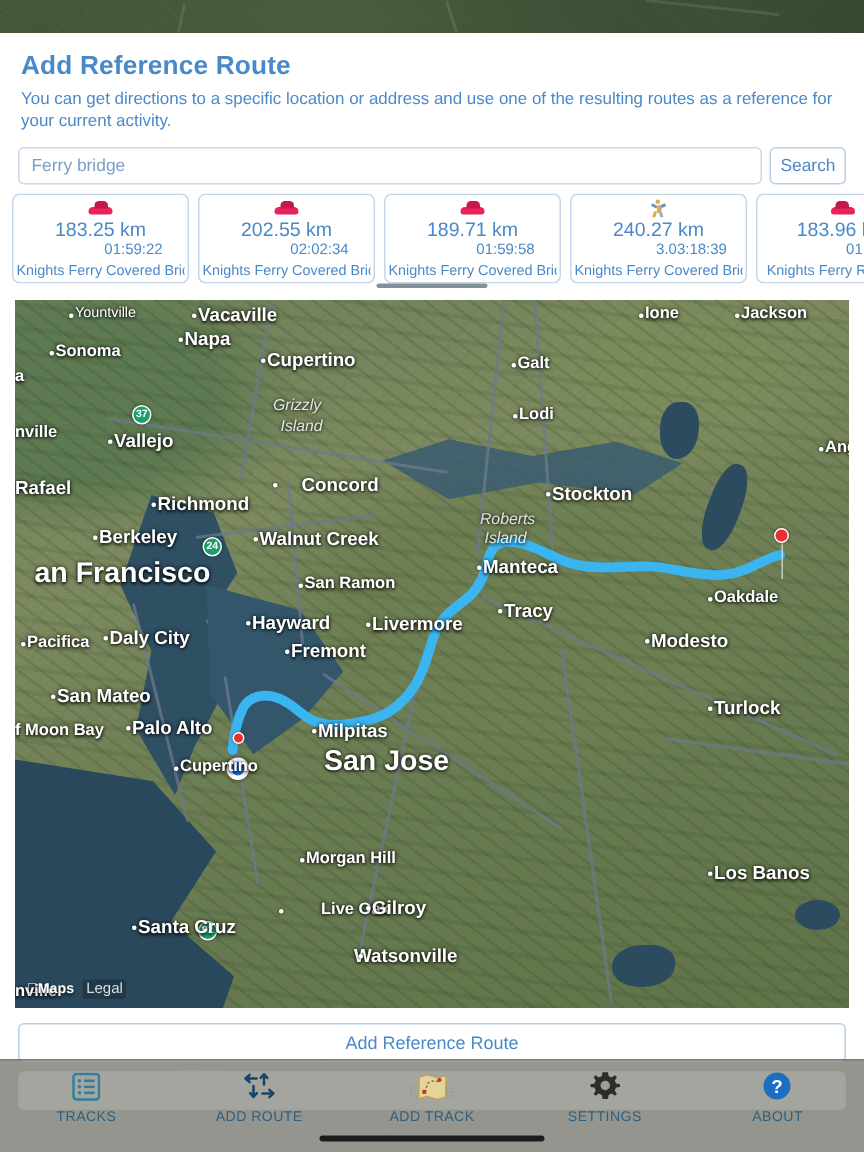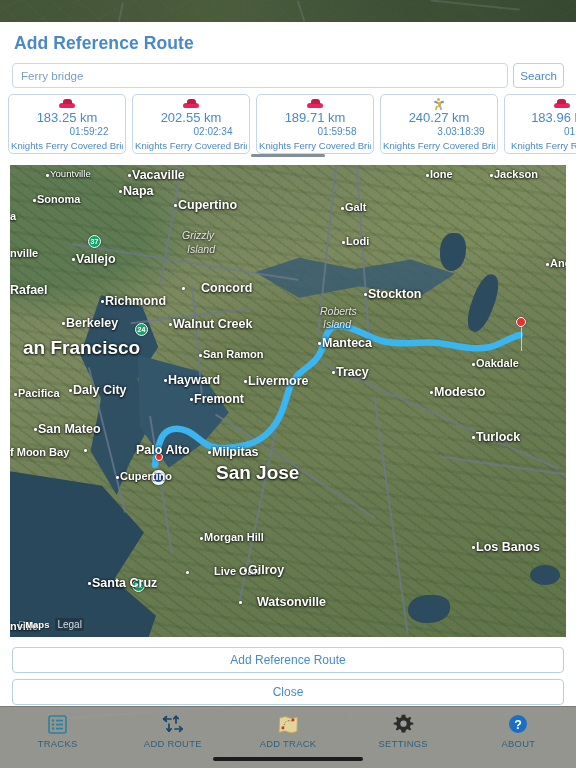--- a/index.html
+++ b/index.html
@@ -259,20 +259,21 @@
     <div class="bg-road" style="left:300px; top:0px; width:2px; height:22px; transform:rotate(-18deg);"></div>
     <div class="bg-road" style="left:430px; top:4px; width:90px; height:2px; transform:rotate(6deg);"></div>
     <div class="bg-road" style="left:60px; top:712px; width:160px; height:2px; transform:rotate(-4deg);"></div>
     <div class="bg-road" style="left:350px; top:708px; width:2px; height:14px; transform:rotate(20deg);"></div>
   </div>
 
   <div class="sheet">
 
     <div class="sheet-head">
       <div class="sheet-title">Add Reference Route</div>
+      <div class="sheet-sub">You can get directions to a specific location or address and use one of the resulting routes as a reference for your current activity.</div>
     </div>
 
     <div class="search-row">
       <input class="search-input" type="text" value="Ferry bridge" style="">
       <button class="search-btn">Search</button>
     </div>
 
     <div class="results-wrap">
       <div class="results" id="results-list">
           <div class="route-card">
@@ -434,38 +435,38 @@
           <div class="map-dot" style="left: 59px; top: 224px;"></div>
           <div class="map-label lbl-major" style="left: 424px; top: 220px;">Modesto</div>
           <div class="map-dot" style="left: 420px; top: 226px;"></div>
           <div class="map-label lbl-major" style="left: 184px; top: 227px;">Fremont</div>
           <div class="map-dot" style="left: 180px; top: 233px;"></div>
           <div class="map-label lbl-major" style="left: 28px; top: 257px;">San Mateo</div>
           <div class="map-dot" style="left: 24px; top: 263px;"></div>
           <div class="map-label lbl-major" style="left: 466px; top: 265px;">Turlock</div>
           <div class="map-dot" style="left: 462px; top: 271px;"></div>
           <div class="map-label lbl-mid" style="left: 0px; top: 281px;">f Moon Bay</div>
-          <div class="map-label lbl-major" style="left: 78px; top: 278px; margin-left: 48px;">Palo Alto</div>
+          <div class="map-label lbl-major" style="left: 78px; top: 278px;">Palo Alto</div>
           <div class="map-dot" style="left: 74px; top: 284px;"></div>
           <div class="map-label lbl-major" style="left: 202px; top: 280px;">Milpitas</div>
           <div class="map-dot" style="left: 198px; top: 286px;"></div>
           <div class="map-label lbl-big" style="left: 206px; top: 297px;">San Jose</div>
           <div class="map-label lbl-mid" style="left: 110px; top: 305px;">Cupertino</div>
           <div class="map-dot" style="left: 106px; top: 311px;"></div>
           <div class="map-label lbl-mid" style="left: 194px; top: 366px;">Morgan Hill</div>
           <div class="map-dot" style="left: 190px; top: 372px;"></div>
           <div class="map-label lbl-major" style="left: 466px; top: 375px;">Los Banos</div>
           <div class="map-dot" style="left: 462px; top: 381px;"></div>
           <div class="map-label lbl-mid" style="left: 180px; top: 400px; margin-left: 24px;">Live Oak</div>
           <div class="map-dot" style="left: 176px; top: 406px;"></div>
           <div class="map-label lbl-major" style="left: 238px; top: 398px;">Gilroy</div>
           <div class="map-dot" style="left: 234px; top: 404px;"></div>
           <div class="map-label lbl-major" style="left: 82px; top: 411px;">Santa Cruz</div>
           <div class="map-dot" style="left: 78px; top: 417px;"></div>
-          <div class="map-label lbl-major" style="left: 247px; top: 430px;">Watsonville</div>
+          <div class="map-label lbl-major" style="left: 226px; top: 430px;">Watsonville</div>
           <div class="map-dot" style="left: 229px; top: 436px;"></div>
           <div class="map-label lbl-mid" style="left: 0px; top: 455px;">nville</div>
         </div>
 
       <div class="attrib">
         <span class="apple-maps"><span>Maps</span></span>
         <span class="legal">Legal</span>
       </div>
     </div>
 

